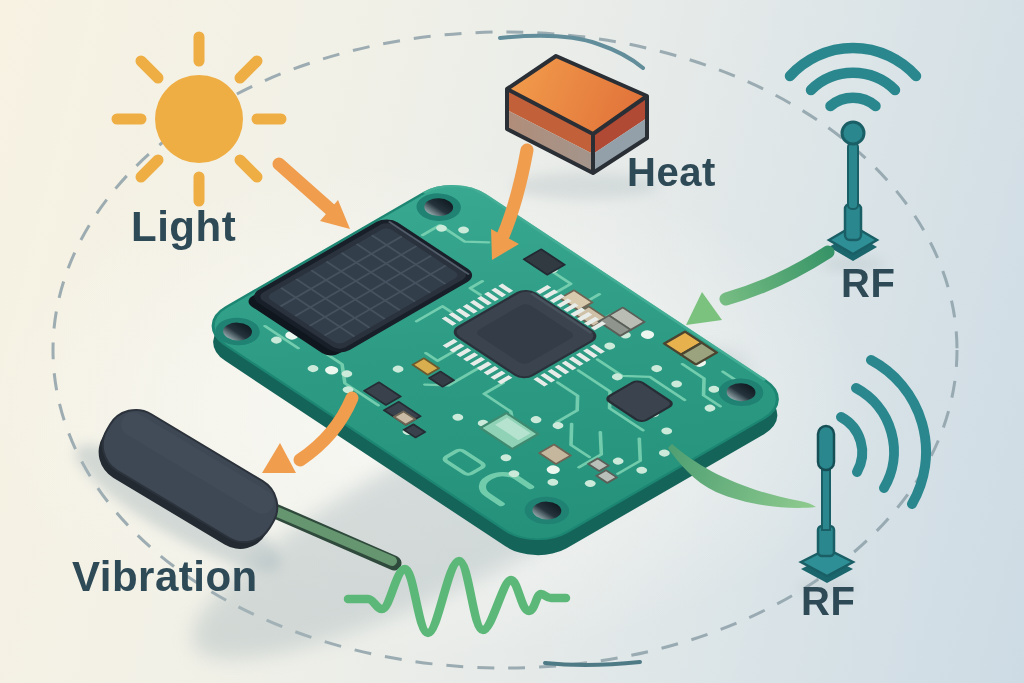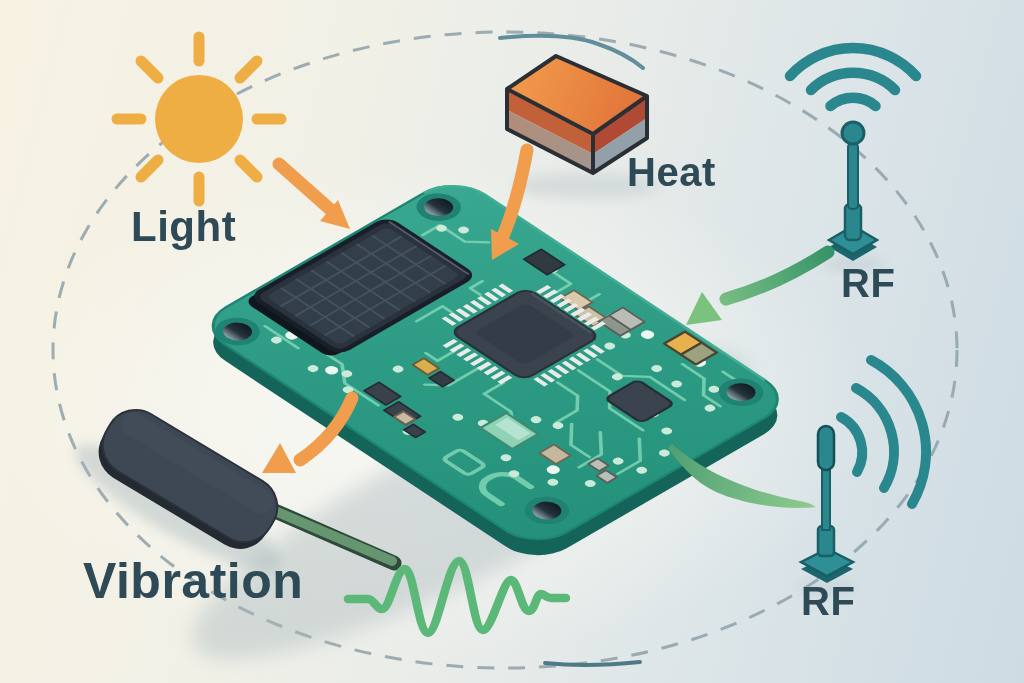--- a/index.html
+++ b/index.html
@@ -11,21 +11,21 @@
       linear-gradient(104deg, #f7f2e2 0%, #f2f1e7 28%, #e7ebe9 55%, #d9e3e7 78%, #cddbe4 100%);
   }
   .scene-svg{position:absolute; left:0; top:0;}
   .label{
     position:absolute; font-weight:700; line-height:1; letter-spacing:.5px;
     color:var(--label-text, #2e4a57); user-select:none;
   }
   #label-light{left:131px; top:206px; font-size:42px;}
   #label-heat{left:627px; top:152px; font-size:40px;}
   #label-rf-top{left:841px; top:263px; font-size:40px;}
-  #label-vibration{left:83px; top:556px; font-size:50px;}
+  #label-vibration{left:72px; top:556px; font-size:42px;}
   #label-rf-bottom{left:801px; top:581px; font-size:40px;}
 </style>
 </head>
 <body>
 
 <div class="stage">
 
 <svg class="scene-svg" width="1024" height="683" viewBox="0 0 1024 683">
   <defs>
     <filter id="soft" x="-40%" y="-40%" width="180%" height="180%">

